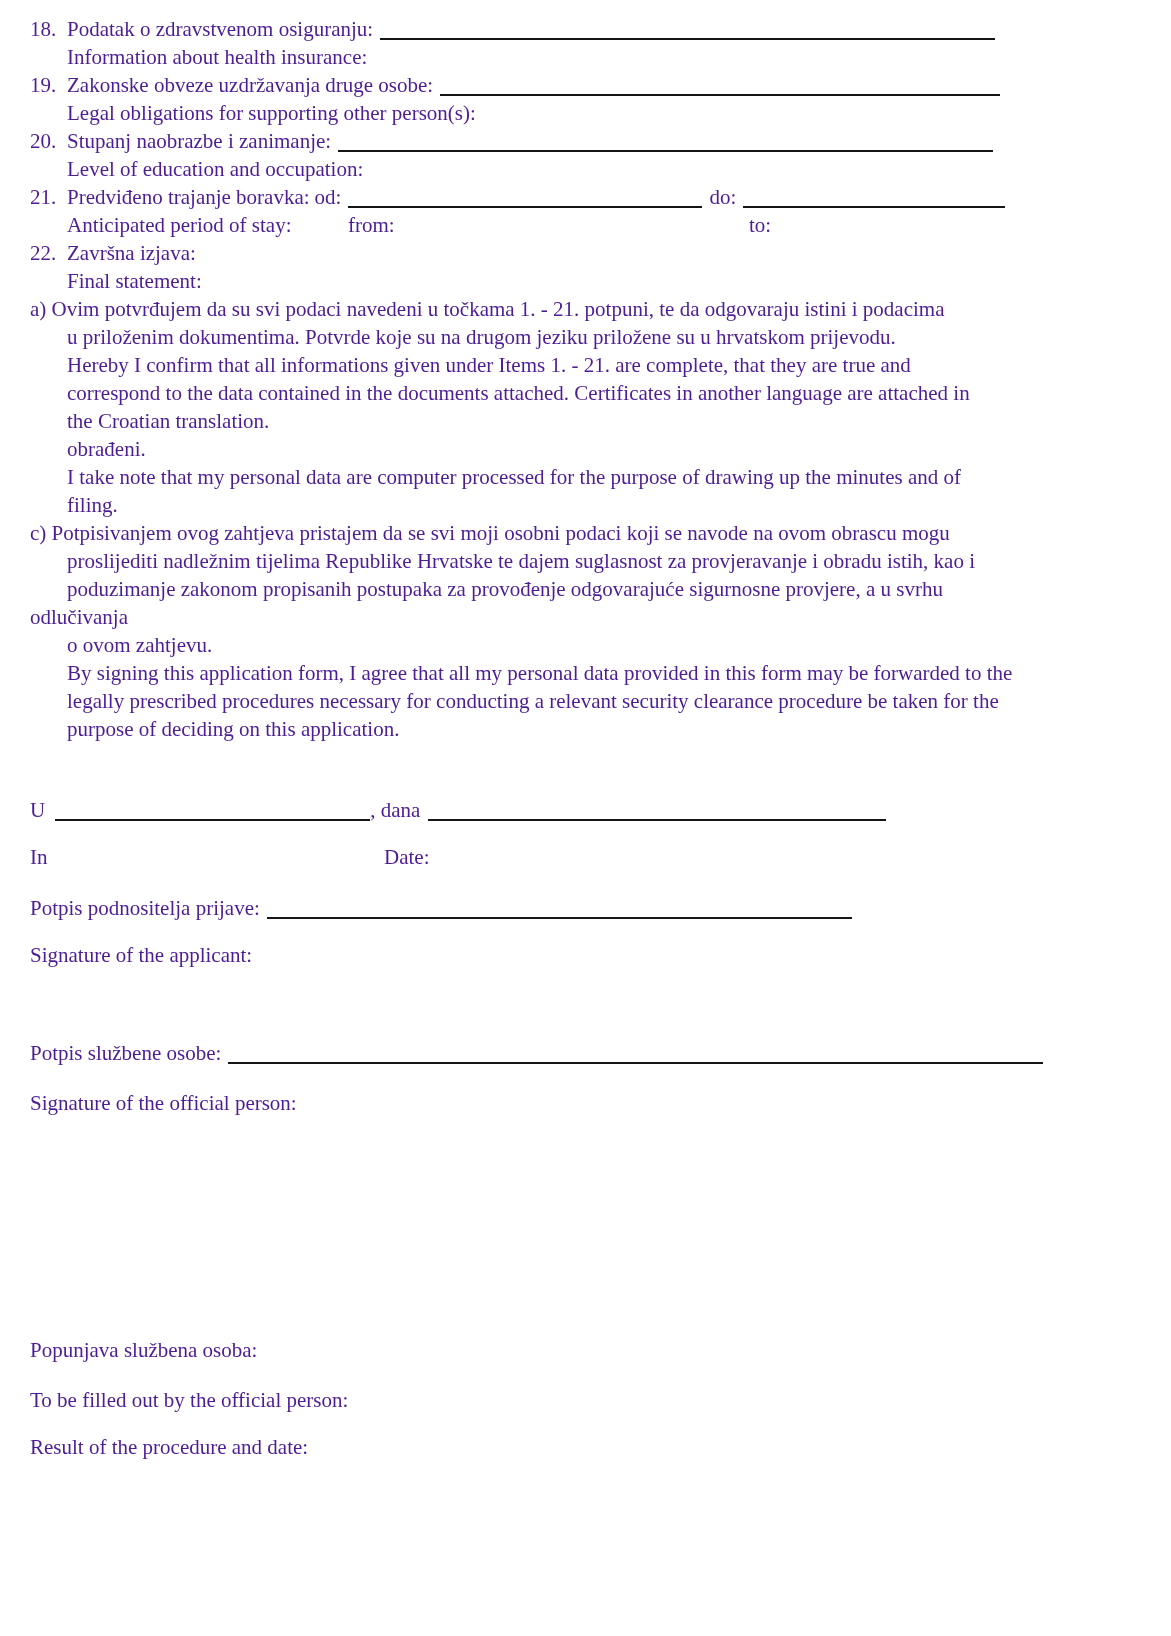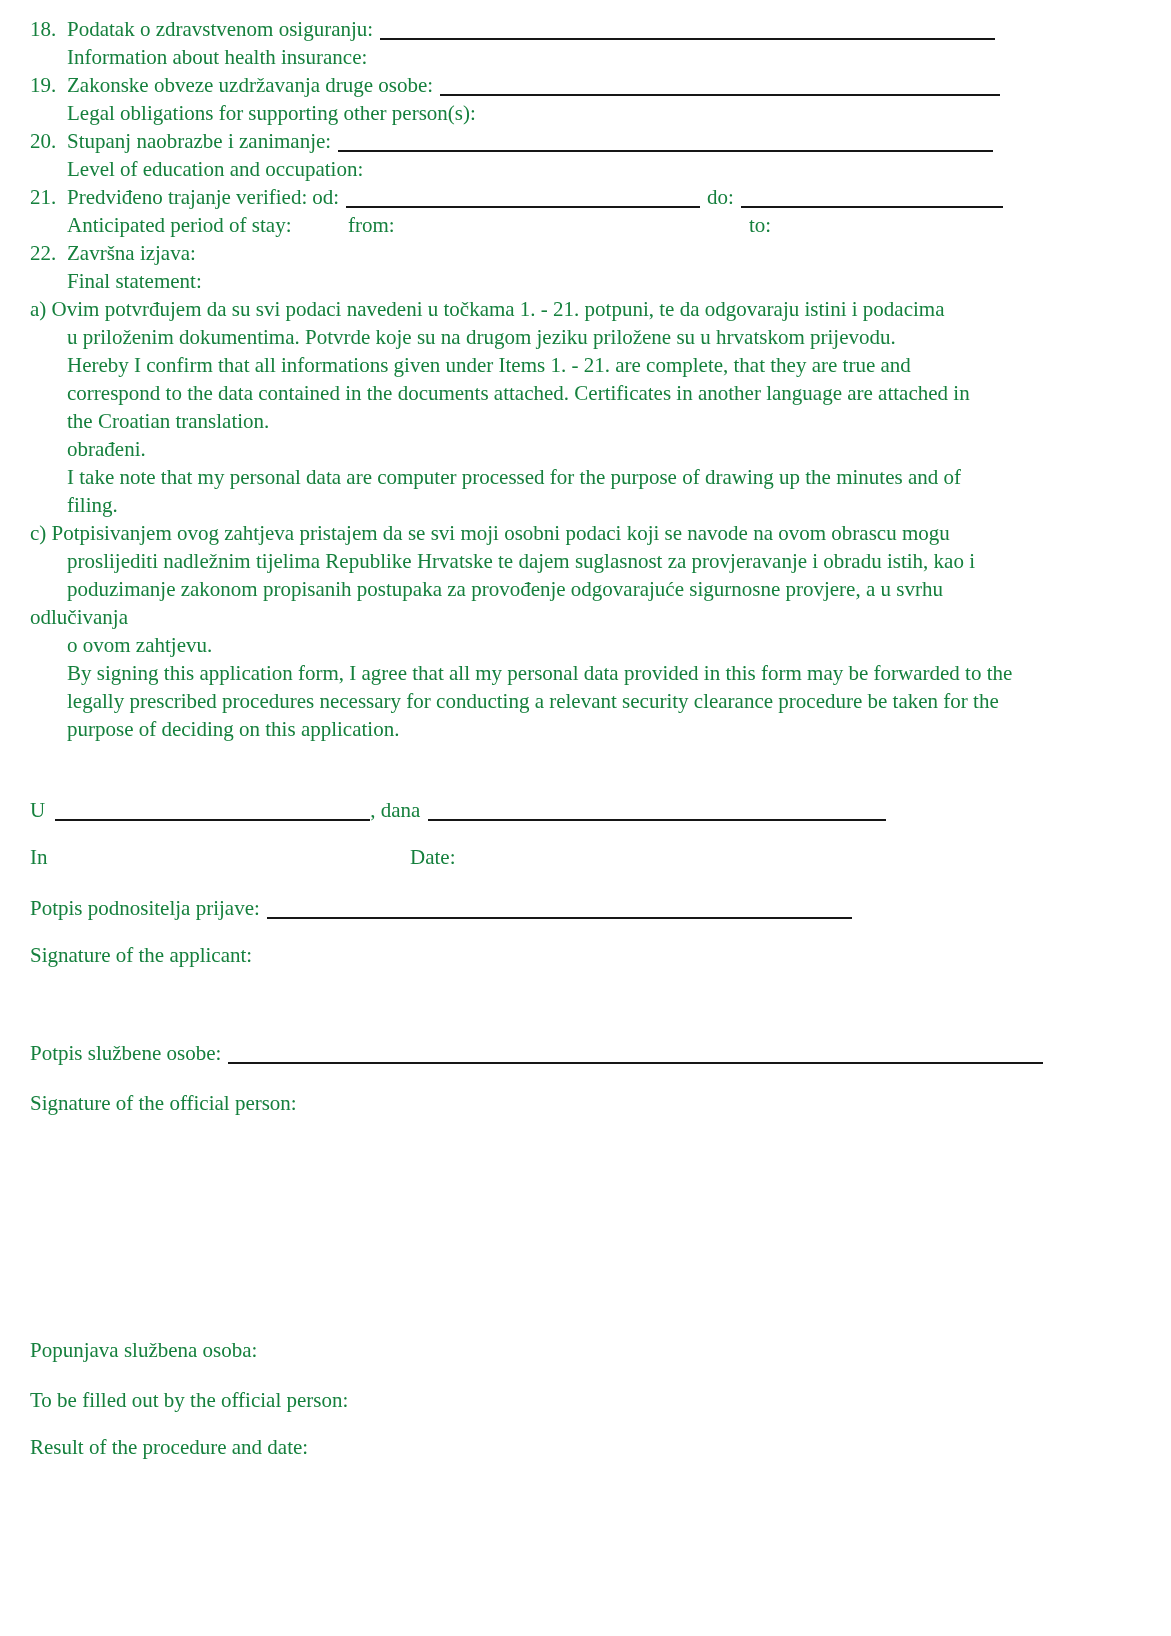--- a/index.html
+++ b/index.html
@@ -5,21 +5,21 @@
   html,body{margin:0;padding:0;background:#ffffff;}
   .doc{
     position:relative;
     width:1171px;height:1636px;
     background:#ffffff;
     box-sizing:border-box;
     padding:15px 0 0 30px;
     overflow:hidden;
     font-family:"Liberation Serif","DejaVu Serif",serif;
     font-size:21px;
-    color:#15803d;
+    color:#4c1d95;
   }
   .ln{height:28px;line-height:28px;white-space:nowrap;}
   .ln span{white-space:pre;}
   .t{white-space:pre;}
   .ind{padding-left:37px;}
   .num{display:inline-block;width:37px;}
   .blank{
     display:inline-block;
     height:12px;
     border-bottom:2px solid #161616;
@@ -41,21 +41,21 @@
 
   <div class="ln"><span class="num">18.</span><span>Podatak o zdravstvenom osiguranju:</span><span class="blank" style="width:615px"></span></div>
   <div class="ln t ind">Information about health insurance:</div>
 
   <div class="ln"><span class="num">19.</span><span>Zakonske obveze uzdržavanja druge osobe:</span><span class="blank" style="width:560px"></span></div>
   <div class="ln t ind">Legal obligations for supporting other person(s):</div>
 
   <div class="ln"><span class="num">20.</span><span>Stupanj naobrazbe i zanimanje:</span><span class="blank" style="width:655px"></span></div>
   <div class="ln t ind">Level of education and occupation:</div>
 
-  <div class="ln"><span class="num">21.</span><span>Predviđeno trajanje verified:</span><span class="od">od:</span><span class="blank" style="width:354px"></span><span class="do">do:</span><span class="blank" style="width:262px"></span></div>
+  <div class="ln"><span class="num">21.</span><span>Predviđeno trajanje boravka:</span><span class="od">od:</span><span class="blank" style="width:354px"></span><span class="do">do:</span><span class="blank" style="width:262px"></span></div>
   <div class="ln rel">
       <span class="abs" style="left:37px">Anticipated period of stay:</span>
       <span class="abs" style="left:318px">from:</span>
       <span class="abs" style="left:719px">to:</span>
     </div>
 
   <div class="ln"><span class="num">22.</span><span>Završna izjava:</span></div>
   <div class="ln t ind">Final statement:</div>
 
   <div class="ln t">a) Ovim potvrđujem da su svi podaci navedeni u točkama 1. - 21. potpuni, te da odgovaraju istini i podacima</div>
@@ -71,21 +71,21 @@
   <div class="ln t">c) Potpisivanjem ovog zahtjeva pristajem da se svi moji osobni podaci koji se navode na ovom obrascu mogu</div>
   <div class="ln t ind">proslijediti nadležnim tijelima Republike Hrvatske te dajem suglasnost za provjeravanje i obradu istih, kao i</div>
   <div class="ln t ind">poduzimanje zakonom propisanih postupaka za provođenje odgovarajuće sigurnosne provjere, a u svrhu</div>
   <div class="ln t">odlučivanja</div>
   <div class="ln t ind">o ovom zahtjevu.</div>
   <div class="ln t ind">By signing this application form, I agree that all my personal data provided in this form may be forwarded to the</div>
   <div class="ln t ind">legally prescribed procedures necessary for conducting a relevant security clearance procedure be taken for the</div>
   <div class="ln t ind">purpose of deciding on this application.</div>
 
   <div class="ln mt53"><span>U</span><span class="blank" style="width:315px;margin-left:10px"></span><span>, dana</span><span class="blank" style="width:458px;margin-left:8px"></span></div>
-  <div class="ln rel mt19"><span>In</span><span class="abs" style="left:380px">Date:</span></div>
+  <div class="ln rel mt19"><span>In</span><span class="abs" style="left:354px">Date:</span></div>
 
   <div class="ln mt23"><span>Potpis podnositelja prijave:</span><span class="blank" style="width:585px"></span></div>
   <div class="ln t mt19">Signature of the applicant:</div>
 
   <div class="ln mt70"><span>Potpis službene osobe:</span><span class="blank" style="width:815px"></span></div>
   <div class="ln t mt22">Signature of the official person:</div>
 
   <div class="ln t mt219">Popunjava službena osoba:</div>
   <div class="ln t mt22">To be filled out by the official person:</div>
 

